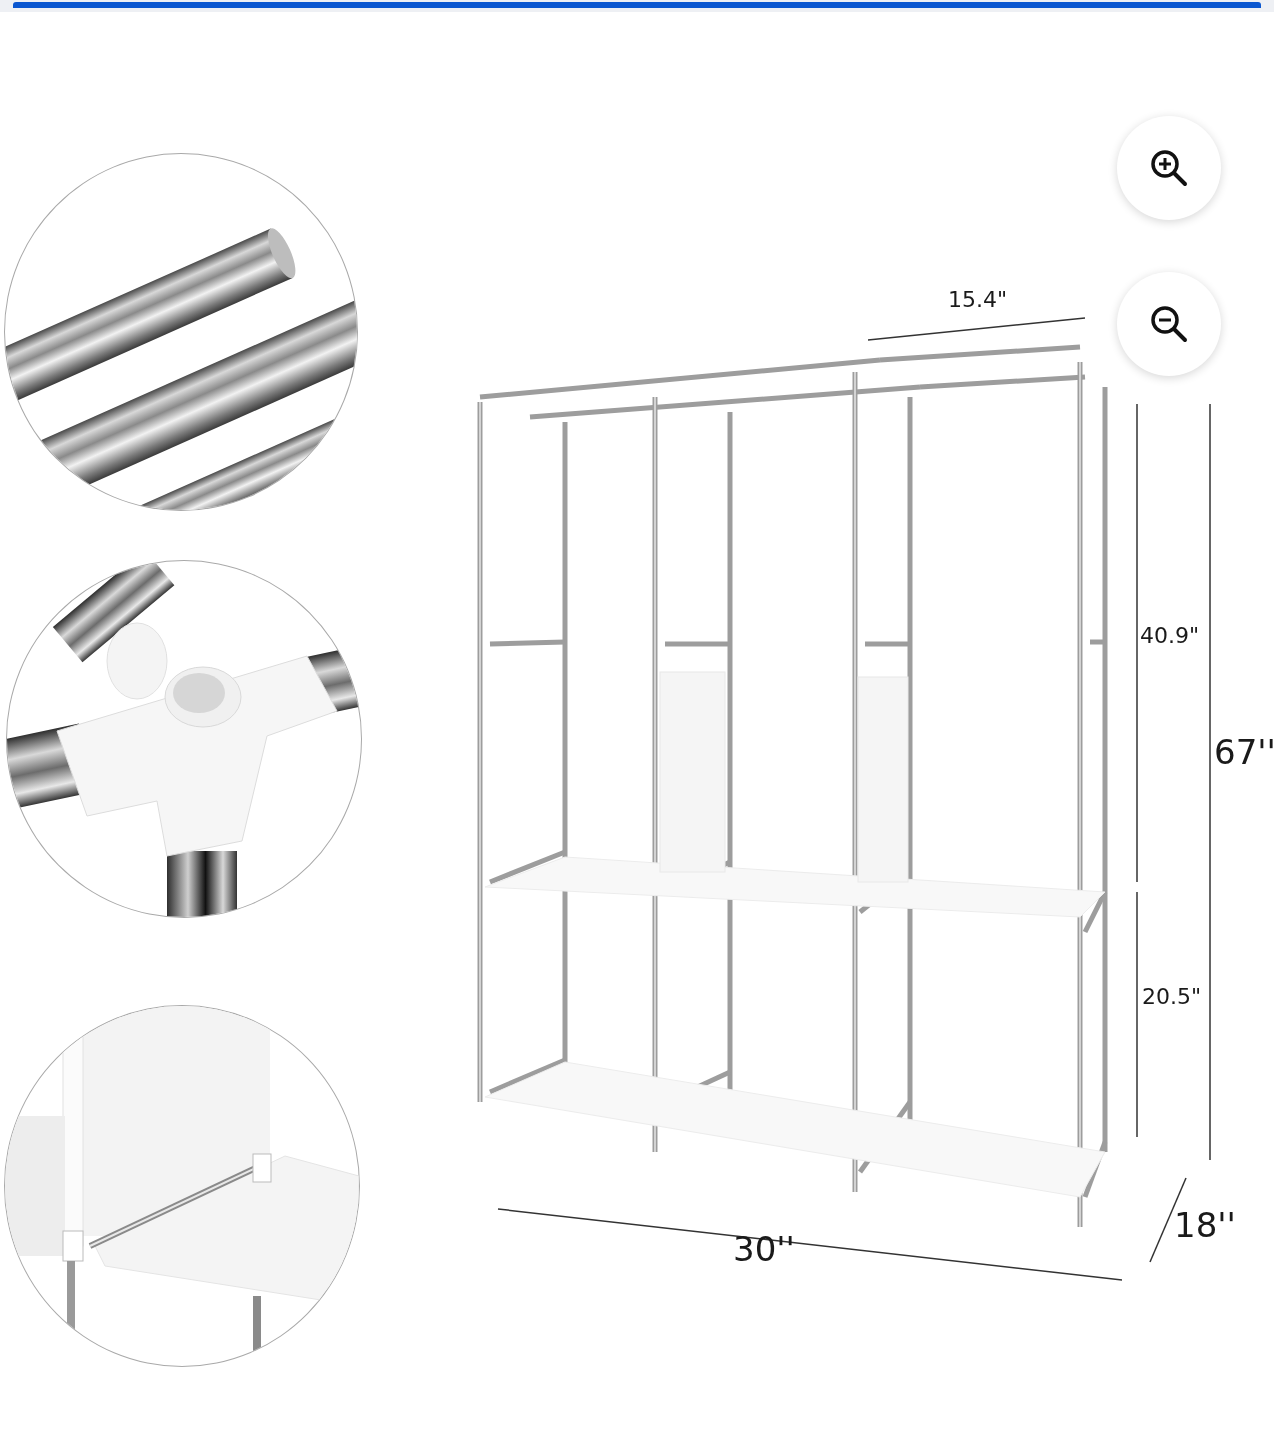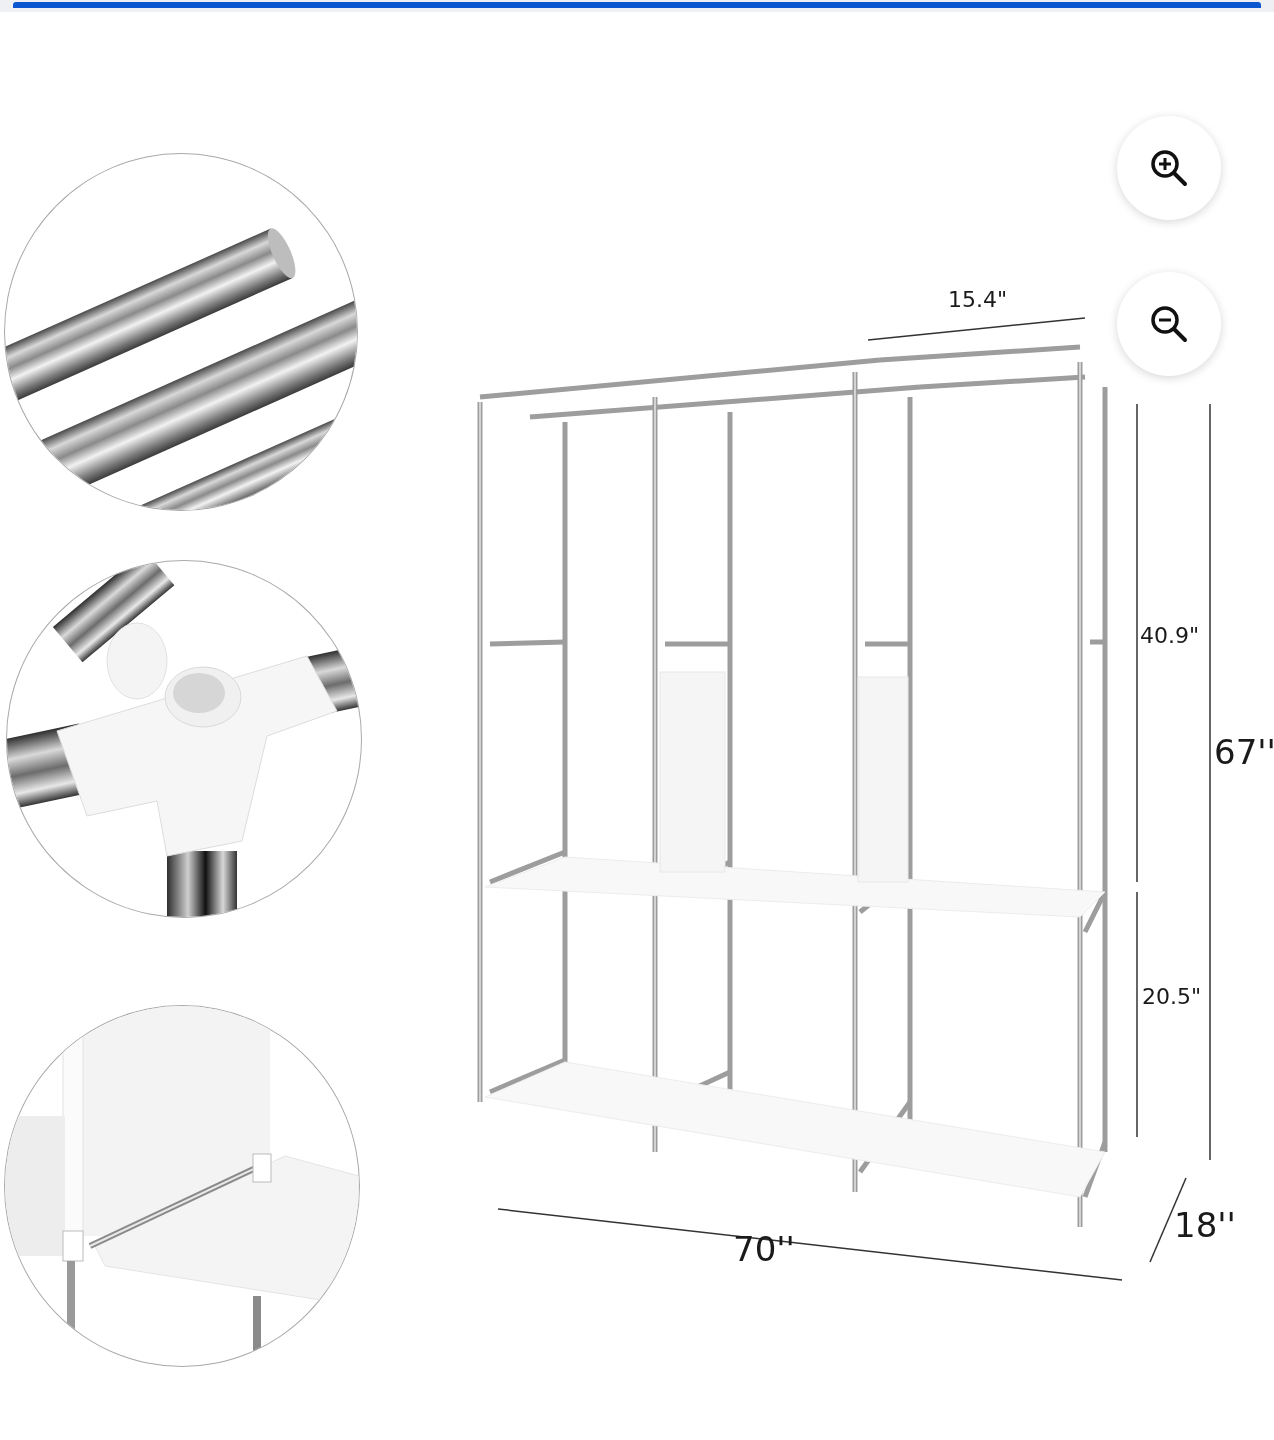--- a/index.html
+++ b/index.html
@@ -147,21 +147,21 @@
       <line x1="38" y1="917" x2="662" y2="988"></line>
       <line x1="690" y1="970" x2="726" y2="886"></line>
     </g>
   </svg>
 
   <div class="dim small" style="left:948px; top:275px;">15.4"</div>
   <div class="dim small" style="left:1140px; top:611px;">40.9"</div>
   <div class="dim large" style="left:1214px; top:720px;">67''</div>
   <div class="dim small" style="left:1142px; top:972px;">20.5"</div>
   <div class="dim large" style="left:1174px; top:1193px;">18''</div>
-  <div class="dim large" style="left:733px; top:1217px;">70''</div>
+  <div class="dim large" style="left:733px; top:1217px;">30''</div>
 
   <div class="zoom-btn" style="left:1117px; top:104px;" aria-label="Zoom in">
     <svg viewBox="0 0 48 48">
       <circle cx="20" cy="20" r="12" fill="none" stroke="#111" stroke-width="3.5"></circle>
       <line x1="29" y1="29" x2="40" y2="40" stroke="#111" stroke-width="4" stroke-linecap="round"></line>
       <line x1="14" y1="20" x2="26" y2="20" stroke="#111" stroke-width="3"></line>
       <line x1="20" y1="14" x2="20" y2="26" stroke="#111" stroke-width="3"></line>
     </svg>
   </div>
   <div class="zoom-btn" style="left:1117px; top:260px;" aria-label="Zoom out">

